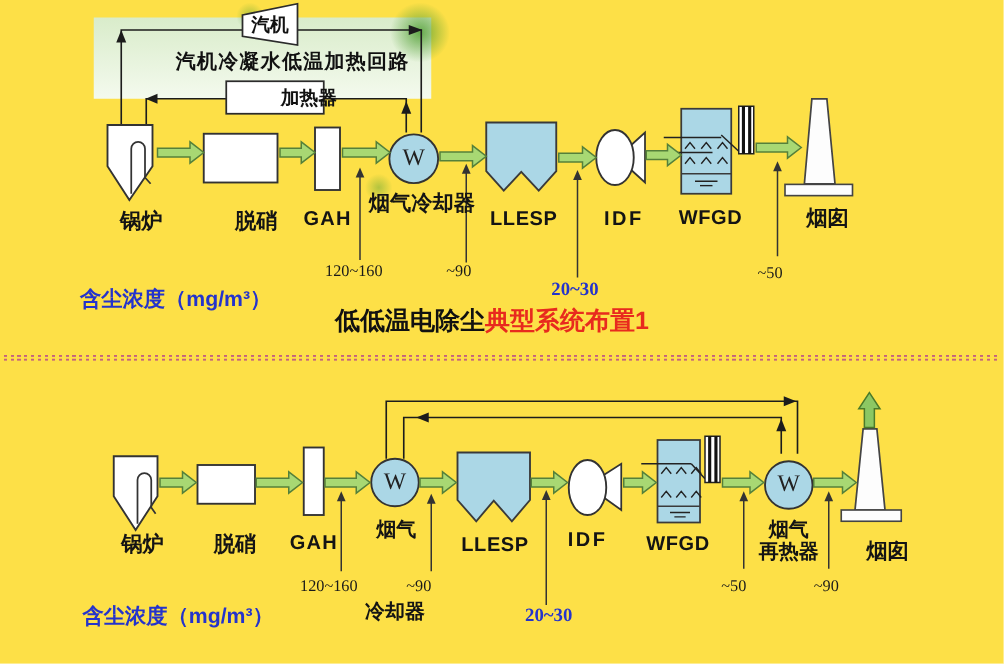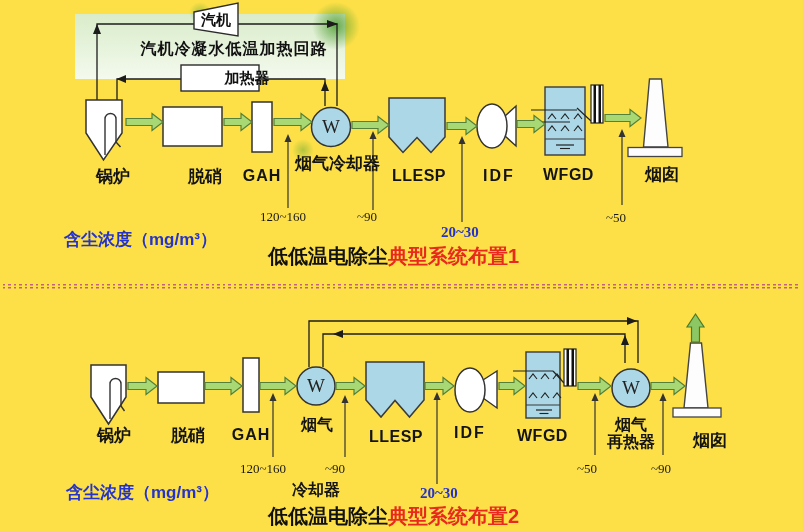--- a/index.html
+++ b/index.html
@@ -221,15 +221,14 @@
 <div class="abs clabel" style="left:679px;top:432px;width:48px;">烟囱</div>
 
 <div class="abs dust" style="left:66px;top:481px;">含尘浓度（mg/m³）</div>
 
 <div class="abs serifval" style="left:240px;top:461px;">120~160</div>
 <div class="abs serifval" style="left:325px;top:461px;">~90</div>
 <div class="abs blueval" style="left:420px;top:485px;">20~30</div>
 <div class="abs serifval" style="left:577px;top:461px;">~50</div>
 <div class="abs serifval" style="left:651px;top:461px;">~90</div>
 
-<div class="abs cap" style="left:268px;top:503px;"><span>低低温电除尘</span><span class="red">典型系统布置2</span></div>
 
 </div>
 
 </body></html>

